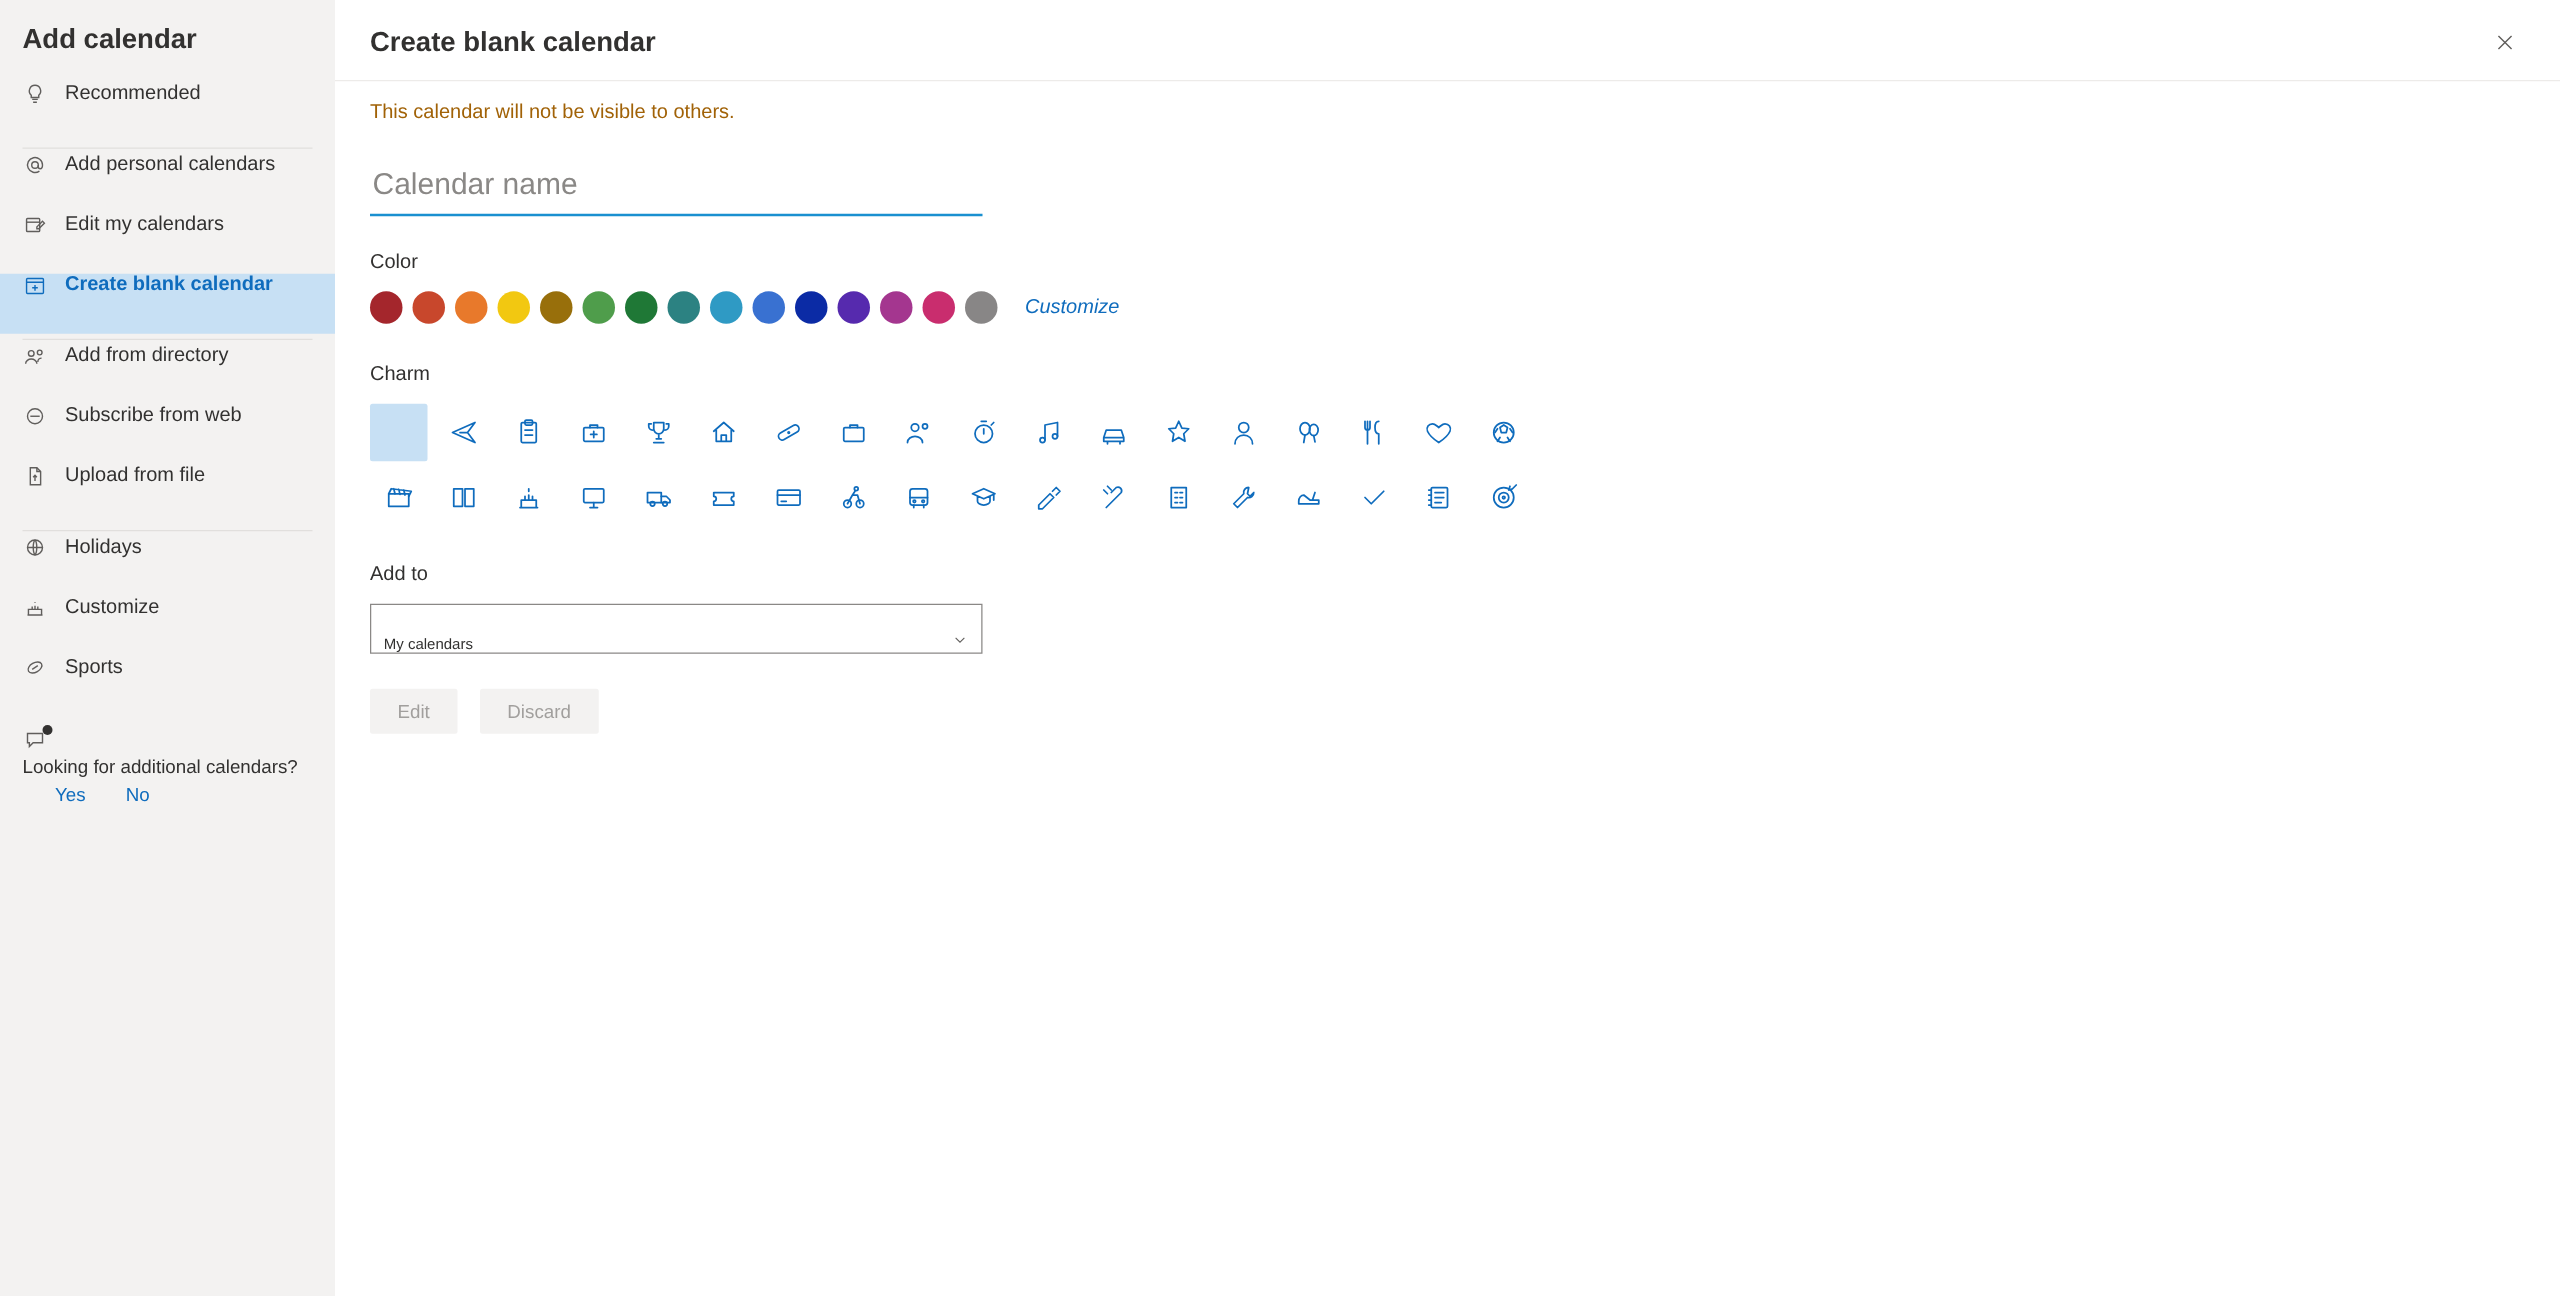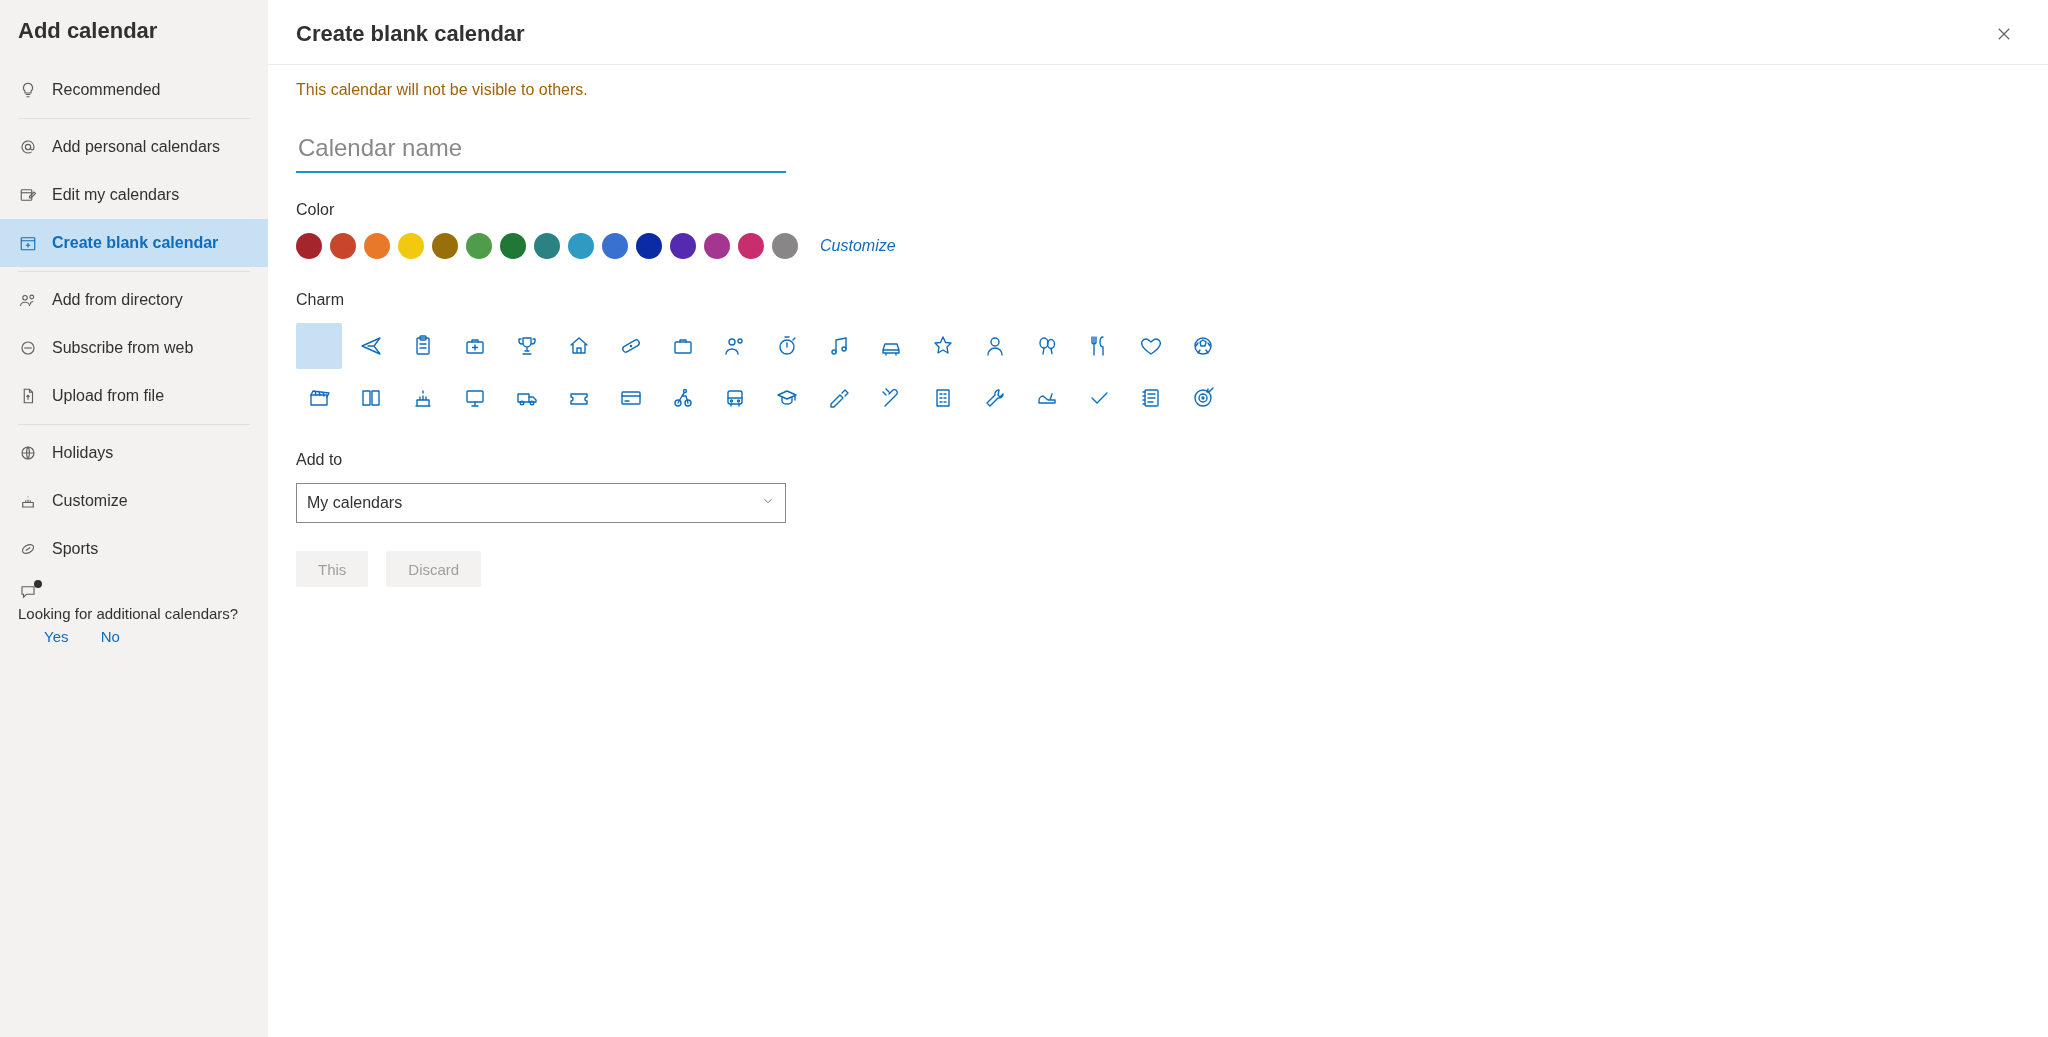--- a/index.html
+++ b/index.html
@@ -25,21 +25,21 @@
     padding: 8px 18px 18px 18px;
   }
   .nav-group {
     border-top: 1px solid #e1dfdd;
     padding: 4px 0;
     margin: 0 18px;
   }
   .nav-group:last-of-type { border-bottom: none; }
   .nav-item {
     display: flex;
-    align-items: center;
+    align-items: flex-start;
     gap: 14px;
     height: 48px;
     padding: 0 18px;
     margin: 0 -18px;
     cursor: pointer;
     color: #323130;
   }
   .nav-item.active { background: #c7e0f4; color: #0f6cbd; font-weight: 600; }
   .nav-icon {
     width: 20px;
@@ -96,24 +96,24 @@
     color: #0f6cbd;
     cursor: pointer;
     border-radius: 2px;
   }
   .charm.selected { background: #c7e0f4; }
   .charm svg { width: 24px; height: 24px; stroke: currentColor; fill: none; stroke-width: 1.4; }
   .charm.selected svg { opacity: 0; } 
   .addto-select {
     width: 490px; height: 40px;
     border: 1px solid #8a8886;
-    display: flex; align-items:center; justify-content: space-between;
+    display: flex; align-items:flex-end; justify-content: space-between;
     padding: 0 10px;
     cursor: pointer;
-    font-size: 16px;
+    font-size: 12px;
     margin-bottom: 28px;
   }
   .addto-select .chev { color:#605e5c; }
   .actions { display:flex; gap:18px; }
   .btn {
     height:36px; padding: 0 22px; border:none; border-radius:2px;
     font-size:15px; cursor:not-allowed;
     background: #f3f2f1; color: #a19f9d;
   }
   
@@ -502,18 +502,18 @@
       <div class="addto-select">
         <span>My calendars</span>
         <span class="chev">
           <svg width="14" height="14" viewBox="0 0 24 24" fill="none" stroke="currentColor" stroke-width="1.5">
               <path d="M6 9l6 6 6-6"></path>
             </svg>
         </span>
       </div>
 
       <div class="actions">
-        <button class="btn" disabled="">This</button>
+        <button class="btn" disabled="">Edit</button>
         <button class="btn" disabled="">Discard</button>
       </div>
     </div>
   </main>
 </div>
 
 </body></html>

